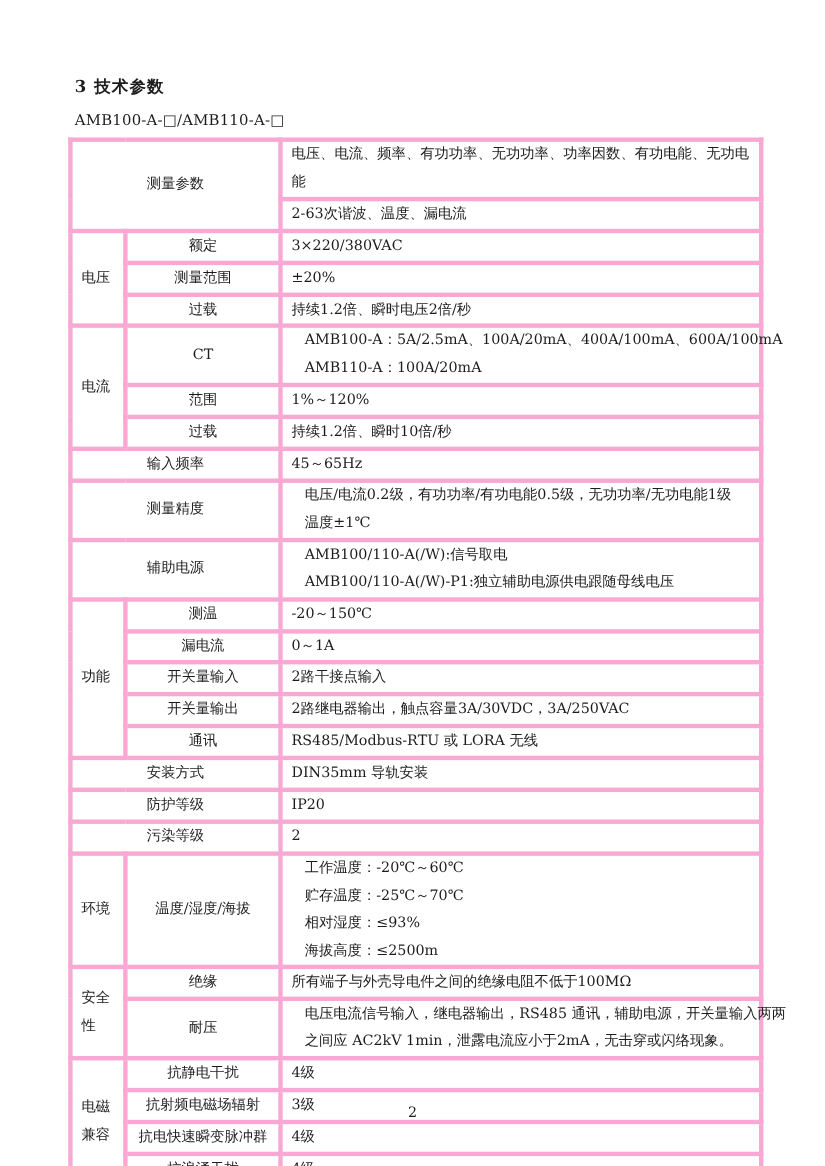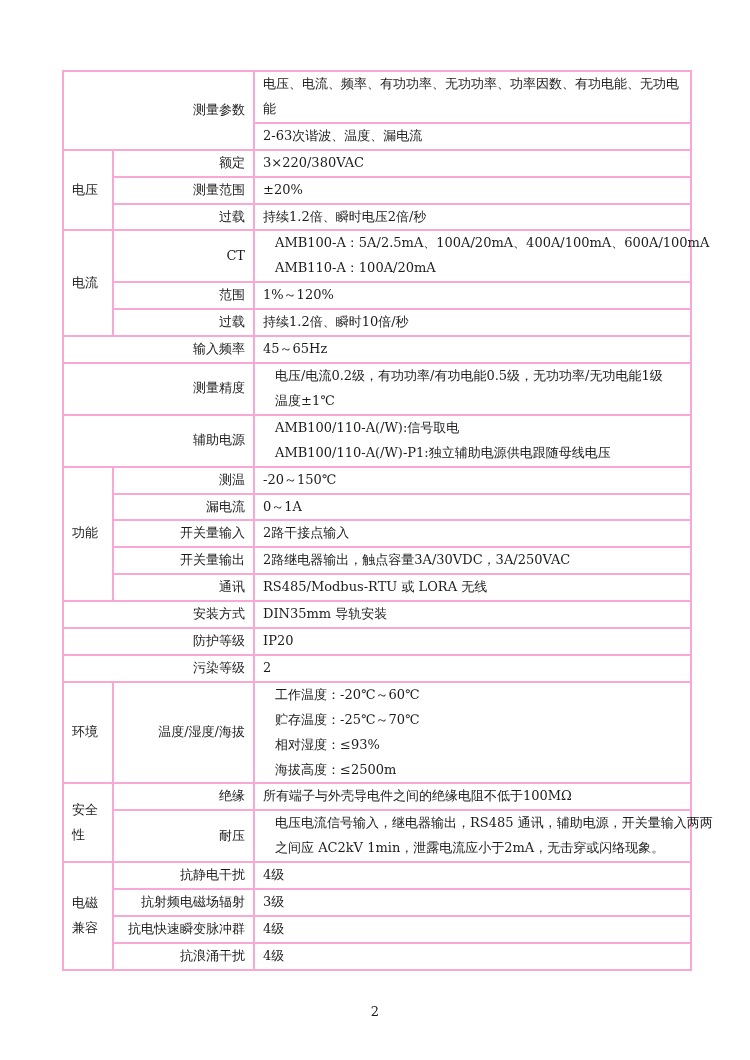--- a/index.html
+++ b/index.html
@@ -18,39 +18,41 @@
   }
   .doc-subtitle {
     font-size: 13.5px; font-weight: 500; letter-spacing: 0.2px;
     margin-left: 6px; margin-bottom: 7px;
   }
   table.spec {
     width: 628px; border-collapse: collapse; table-layout: fixed;
     font-size: 13px;
   }
   table.spec td {
-    border: 2px solid #f9a8d4;
+    border: 4px solid #f9a8d4;
     vertical-align: middle;
     line-height: 24.9px;
     padding: 0 8px;
   }
   td.grp { text-align: left; padding: 0 8px; }
-  td.lbl { text-align: right; }
+  td.lbl { text-align: center; }
   td.val { text-align: left; padding-left: 9px; }
   td.val .line { line-height: 24.9px; white-space: nowrap; margin-left: 12px; }
   .page-number {
     position: absolute; top: 1004px; left: 0; width: 750px;
     text-align: center; font-size: 13px;
   }
 </style>
 </head>
 <body>
 
 <div class="content">
 
+  <div class="doc-title">3 技术参数</div>
+  <div class="doc-subtitle">AMB100-A-□/AMB110-A-□</div>
 
   <table class="spec">
     <colgroup>
       <col style="width:50px">
         <col style="width:141px">
         <col style="width:437px">
     </colgroup>
     <tbody>
 
       <tr>

